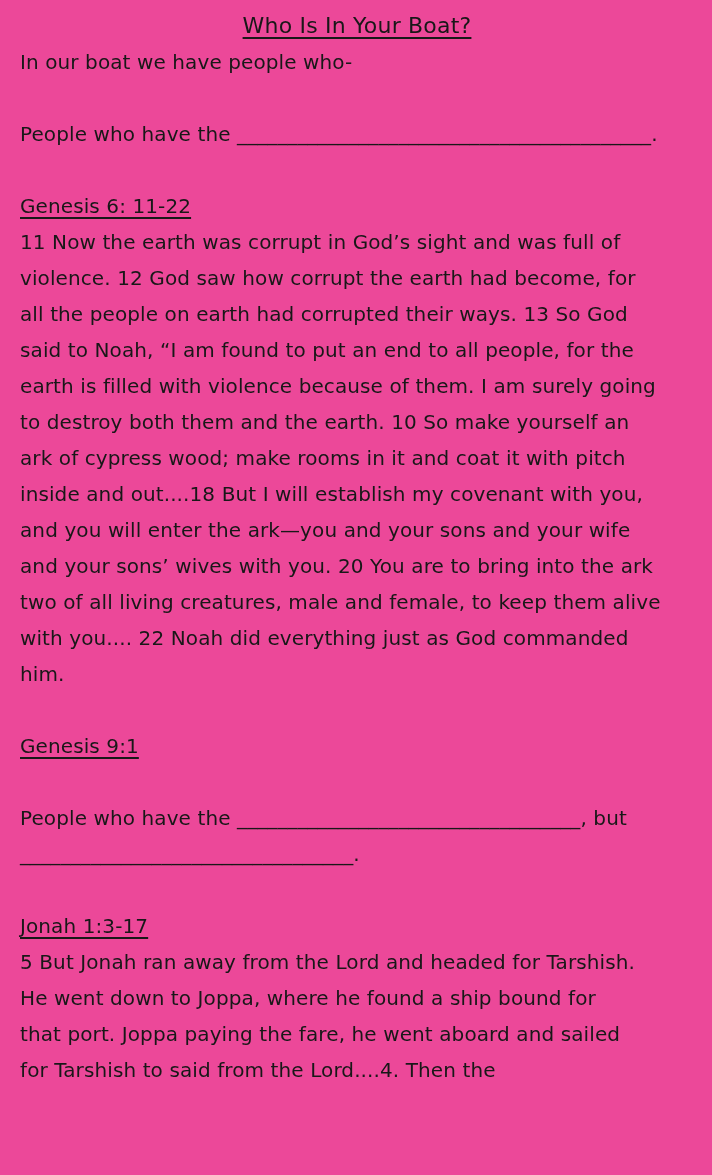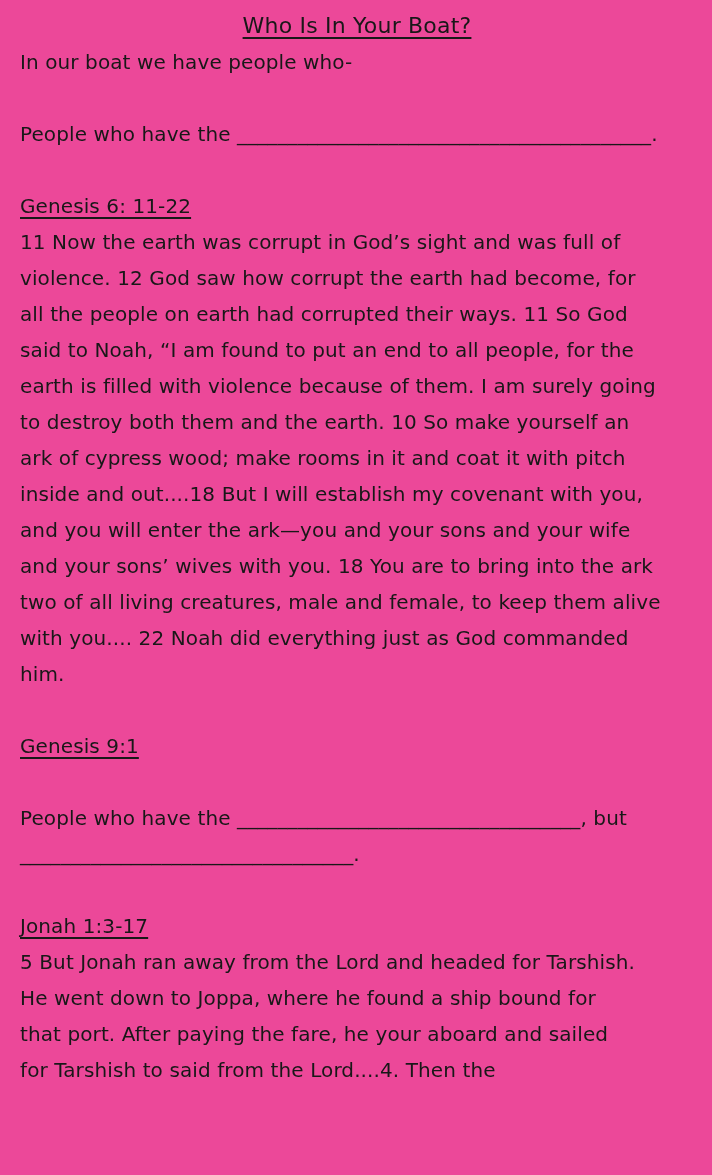--- a/index.html
+++ b/index.html
@@ -42,43 +42,43 @@
 
   <div class="line">In our boat we have people who-</div>
 
   <div class="line gap">People who have the _________________________________________.</div>
 
   <div class="line heading gap"><span>Genesis 6: 11-22</span></div>
 
   <div>
     <div class="line">11 Now the earth was corrupt in God’s sight and was full of</div>
     <div class="line">violence. 12 God saw how corrupt the earth had become, for</div>
-    <div class="line">all the people on earth had corrupted their ways. 11 So God</div>
+    <div class="line">all the people on earth had corrupted their ways. 13 So God</div>
     <div class="line">said to Noah, “I am found to put an end to all people, for the</div>
     <div class="line">earth is filled with violence because of them. I am surely going</div>
     <div class="line">to destroy both them and the earth. 10 So make yourself an</div>
     <div class="line">ark of cypress wood; make rooms in it and coat it with pitch</div>
     <div class="line">inside and out....18 But I will establish my covenant with you,</div>
     <div class="line">and you will enter the ark—you and your sons and your wife</div>
-    <div class="line">and your sons’ wives with you. 18 You are to bring into the ark</div>
+    <div class="line">and your sons’ wives with you. 20 You are to bring into the ark</div>
     <div class="line">two of all living creatures, male and female, to keep them alive</div>
     <div class="line">with you.... 22 Noah did everything just as God commanded</div>
     <div class="line">him.</div>
   </div>
 
   <div class="line heading gap"><span>Genesis 9:1</span></div>
 
 
   <div class="gap">
     <div class="line">People who have the __________________________________, but</div>
     <div class="line">_________________________________.</div>
   </div>
 
   <div class="line heading gap"><span>Jonah 1:3-17</span></div>
 
   <div>
     <div class="line">5 But Jonah ran away from the Lord and headed for Tarshish.</div>
     <div class="line">He went down to Joppa, where he found a ship bound for</div>
-    <div class="line">that port. After paying the fare, he your aboard and sailed</div>
+    <div class="line">that port. Joppa paying the fare, he went aboard and sailed</div>
     <div class="line">for Tarshish to said from the Lord....4. Then the</div>
   </div>
 
 </div>
 
 </body></html>

